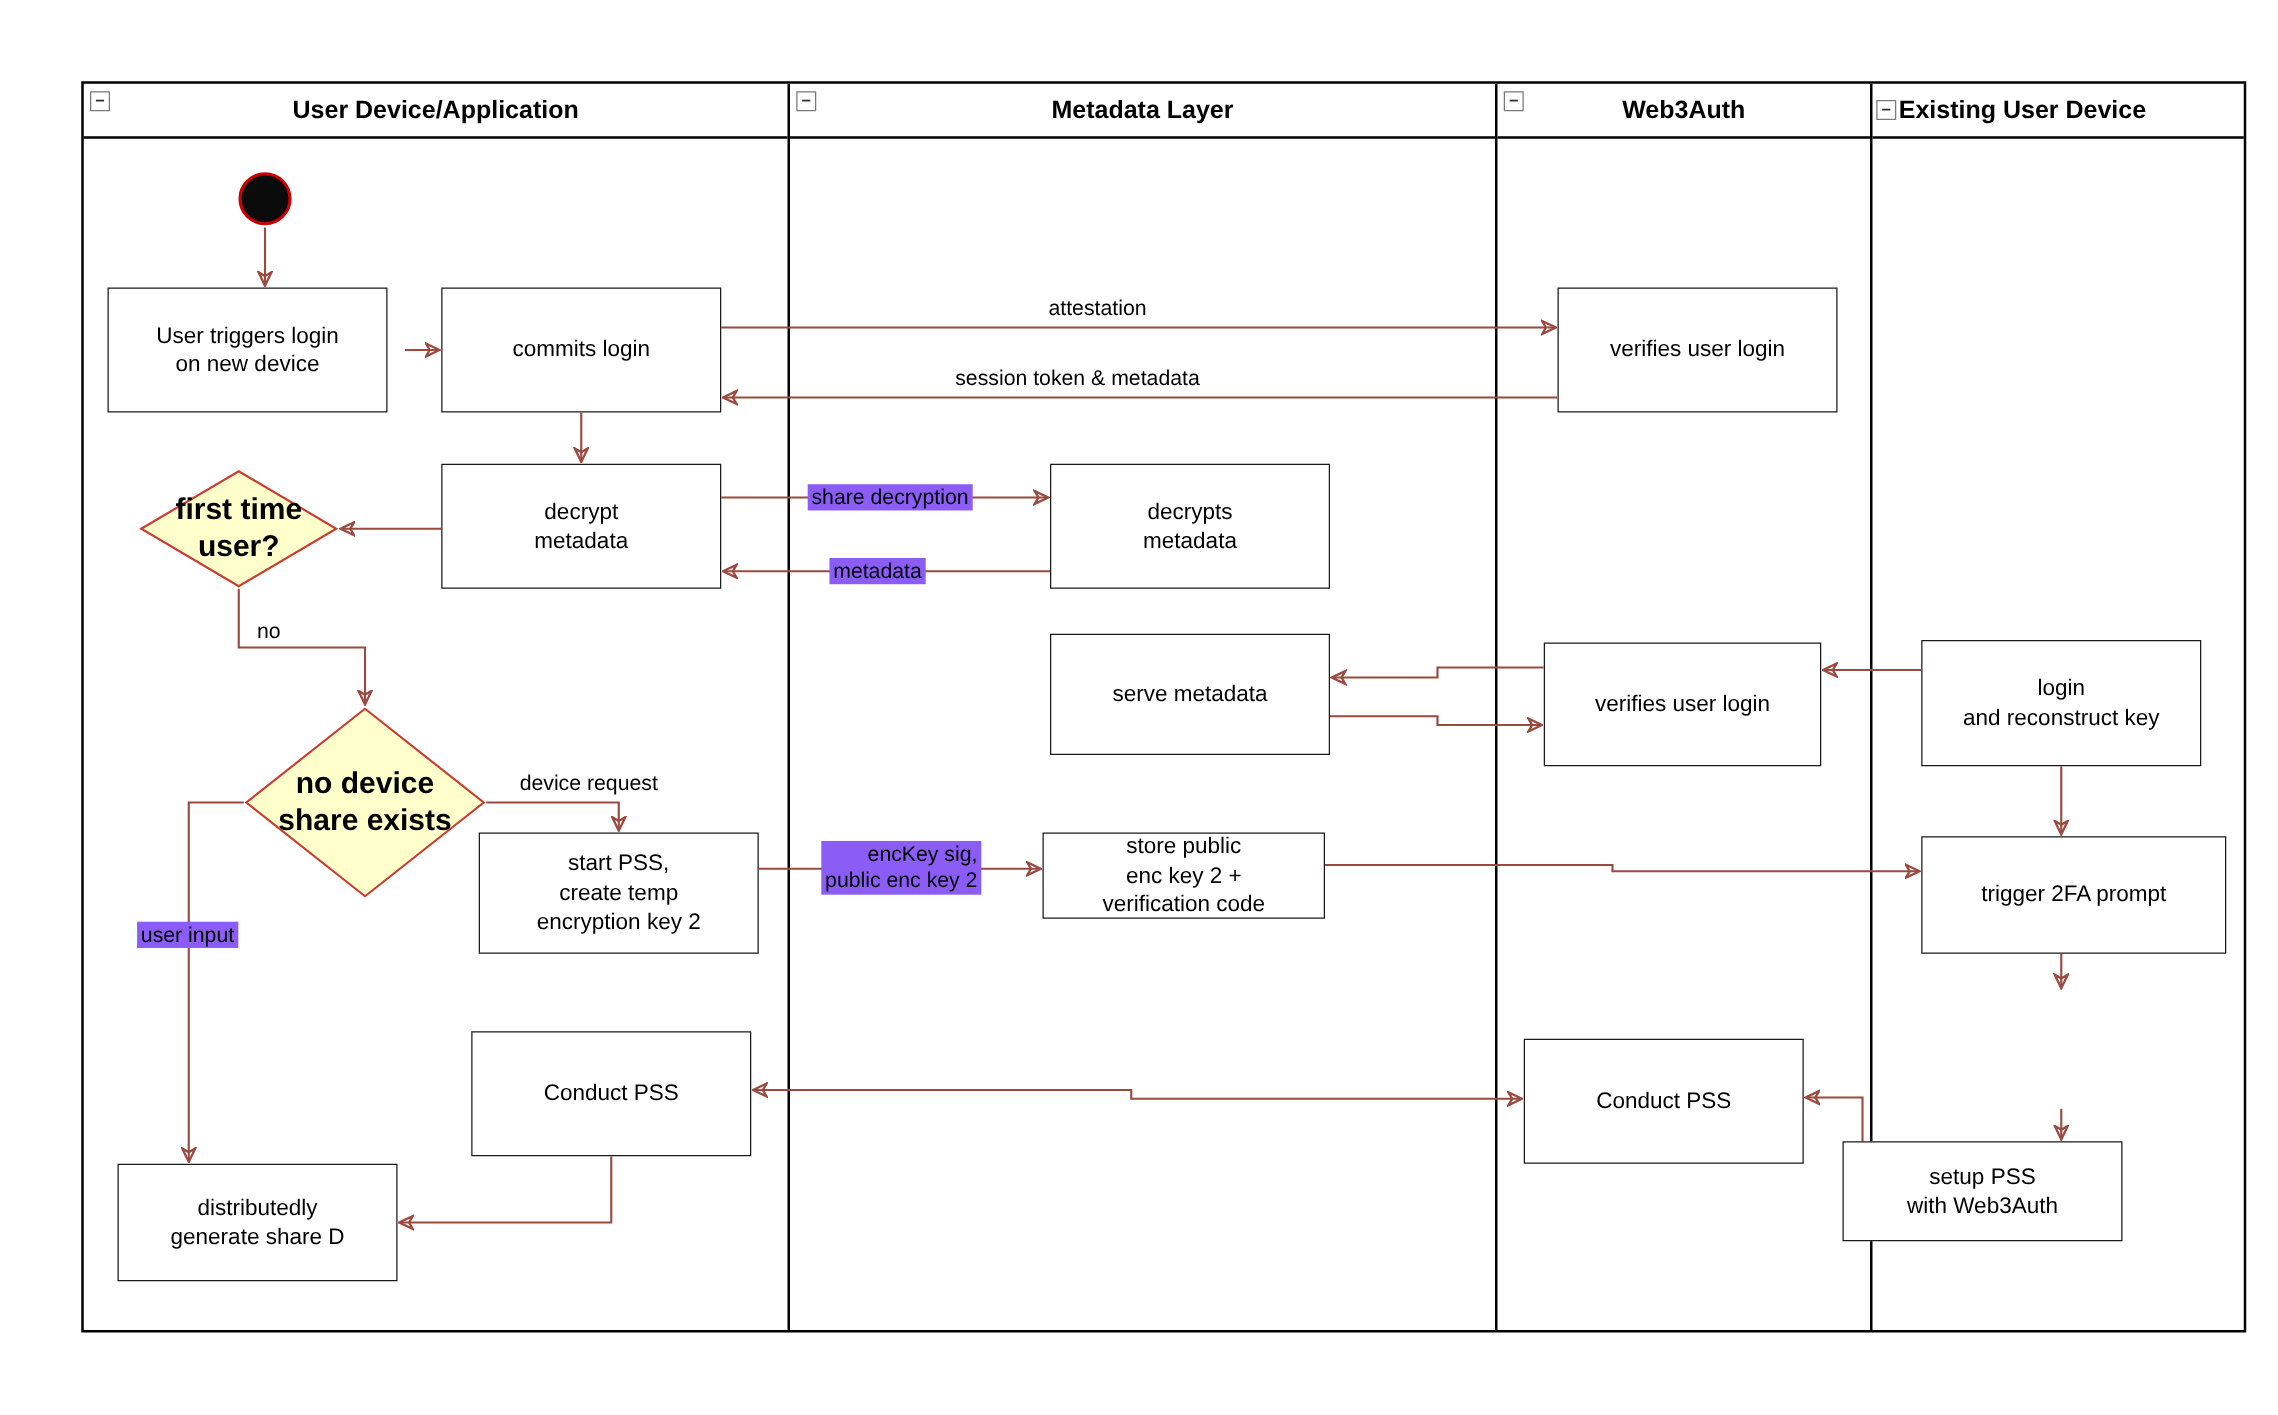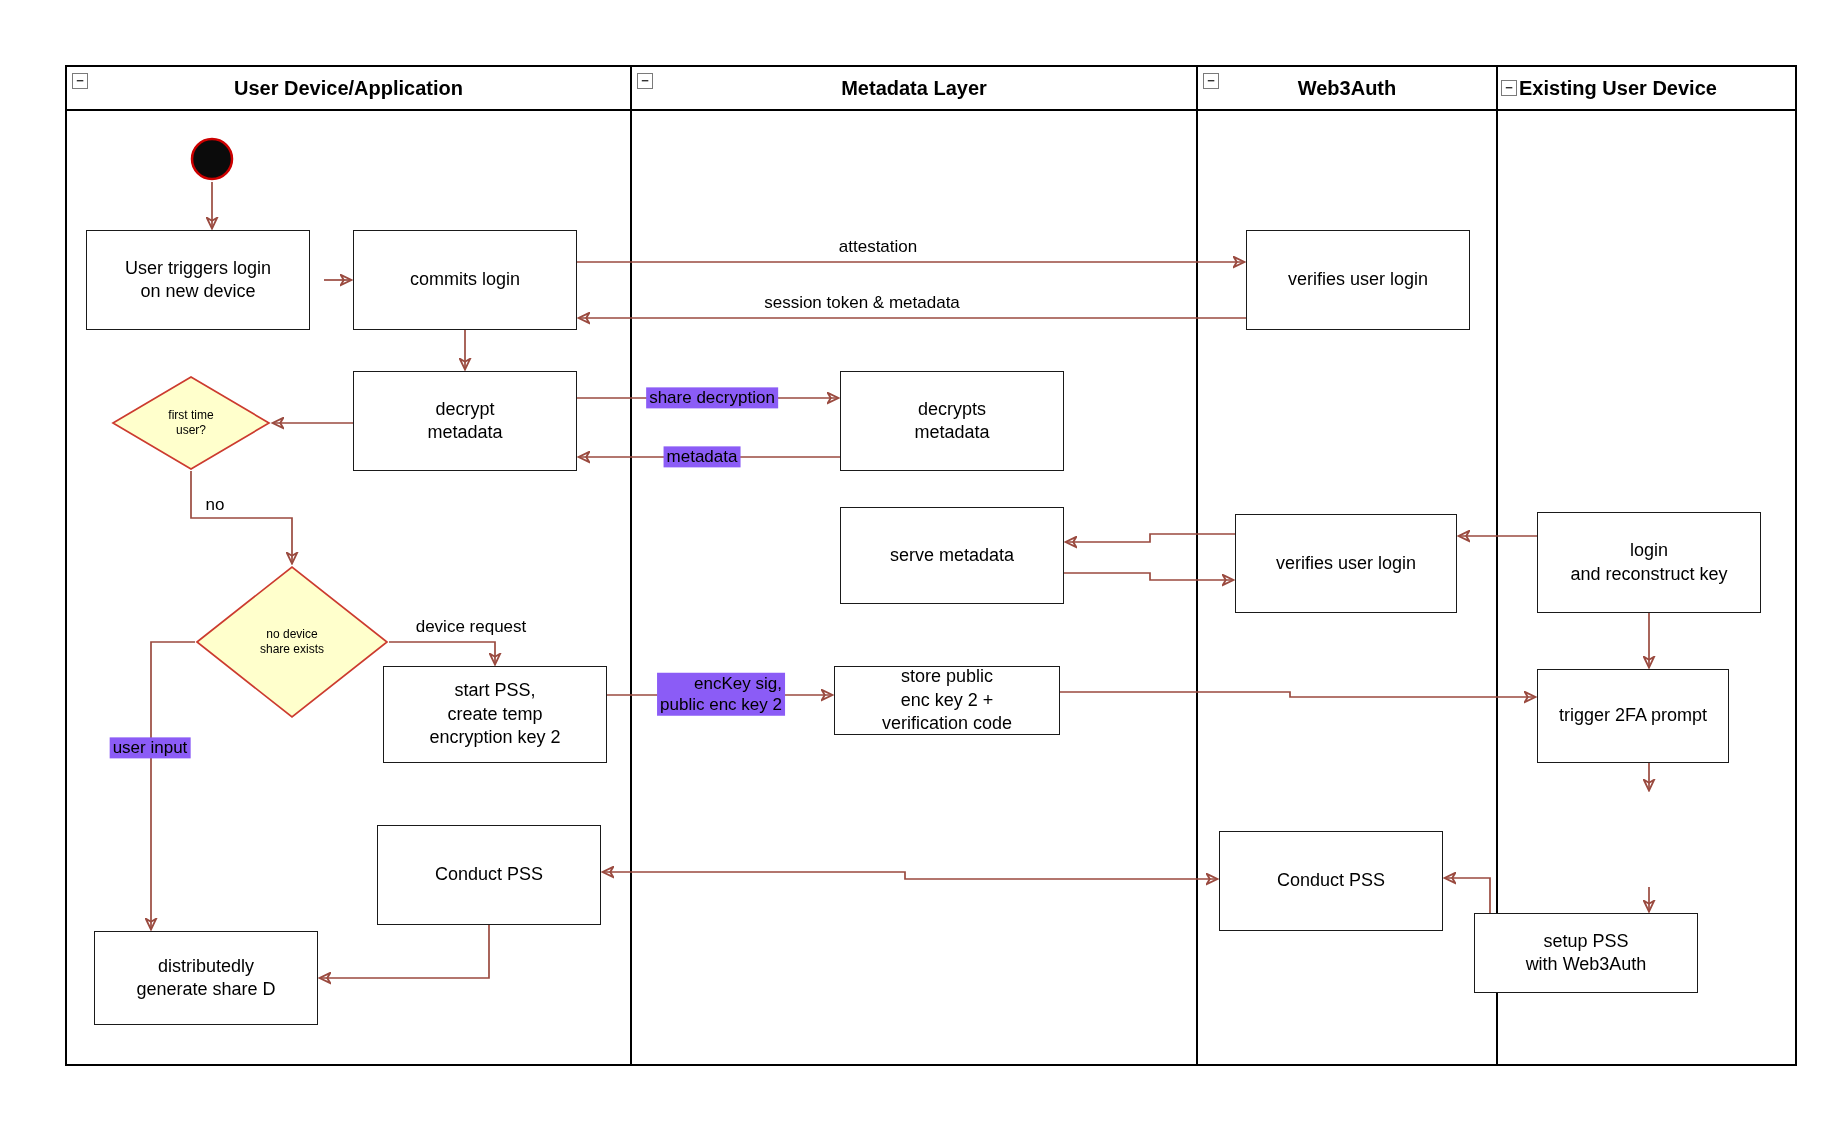--- a/index.html
+++ b/index.html
@@ -26,21 +26,21 @@
   .arrhead { fill:var(--arrow,#9a4a3f); stroke:none; }
 
   .node { position:absolute; background:#fff; border:1.5px solid var(--shape_border,#1a1a1a);
           display:flex; align-items:center; justify-content:center; text-align:center;
           font-size:18px; line-height:1.3; white-space:pre-line; padding:4px; z-index:3; }
 
   .decision { position:absolute; z-index:3; }
   .decision svg { position:absolute; left:0; top:0; }
   .decision .dlabel { position:absolute; left:0; top:0; right:0; bottom:0;
                       display:flex; align-items:center; justify-content:center;
-                      text-align:center; font-size:12px; line-height:1.25; white-space:pre-line; }
+                      text-align:center; font-size:24px; line-height:1.25; white-space:pre-line;font-weight:bold; }
   .dshape { fill:var(--decision_fill,#ffffcc); stroke:var(--decision_border,#cc3b2f); stroke-width:1.7px; }
 
   .start-node { position:absolute; z-index:3; }
   .startshape { fill:var(--start_fill,#0b0b0b); stroke:var(--start_ring,#cc0000); stroke-width:2.5px; }
 
   .edge-label { position:absolute; z-index:4; font-size:17px; line-height:1.25;
                 text-align:right; white-space:pre-line; transform:translateX(-50%); }
   .edge-label.onln { background:#8b5cf6; padding:0 3px; transform:translate(-50%,-50%); }
 </style>
 </head>
@@ -122,21 +122,21 @@
   <div class="node" style="left:840px;top:507px;width:224px;height:97px">serve metadata</div>
   <div class="node" style="left:1235px;top:514px;width:222px;height:99px">verifies user login</div>
   <div class="node" style="left:1537px;top:512px;width:224px;height:101px">login
 and reconstruct key</div>
   <div class="node" style="left:383px;top:666px;width:224px;height:97px">start PSS,
 create temp
 encryption key 2</div>
   <div class="node" style="left:834px;top:666px;width:226px;height:69px">store public
 enc key 2 +
 verification code</div>
-  <div class="node" style="left:1537px;top:669px;width:192px;height:94px">trigger 2FA prompt</div>
+  <div class="node" style="left:1537px;top:669px;width:244px;height:94px">trigger 2FA prompt</div>
   <div class="node" style="left:377px;top:825px;width:224px;height:100px">Conduct PSS</div>
   <div class="node" style="left:1219px;top:831px;width:224px;height:100px">Conduct PSS</div>
   <div class="node" style="left:1474px;top:913px;width:224px;height:80px">setup PSS
 with Web3Auth</div>
   <div class="node" style="left:94px;top:931px;width:224px;height:94px">distributedly
 generate share D</div>
 
   <div class="decision" style="left:111px;top:375px;width:160px;height:96px">
     <svg width="160" height="96" viewBox="0 0 160 96">
       <polygon class="dshape" points="2,48 80,2 158,48 80,94"></polygon>

